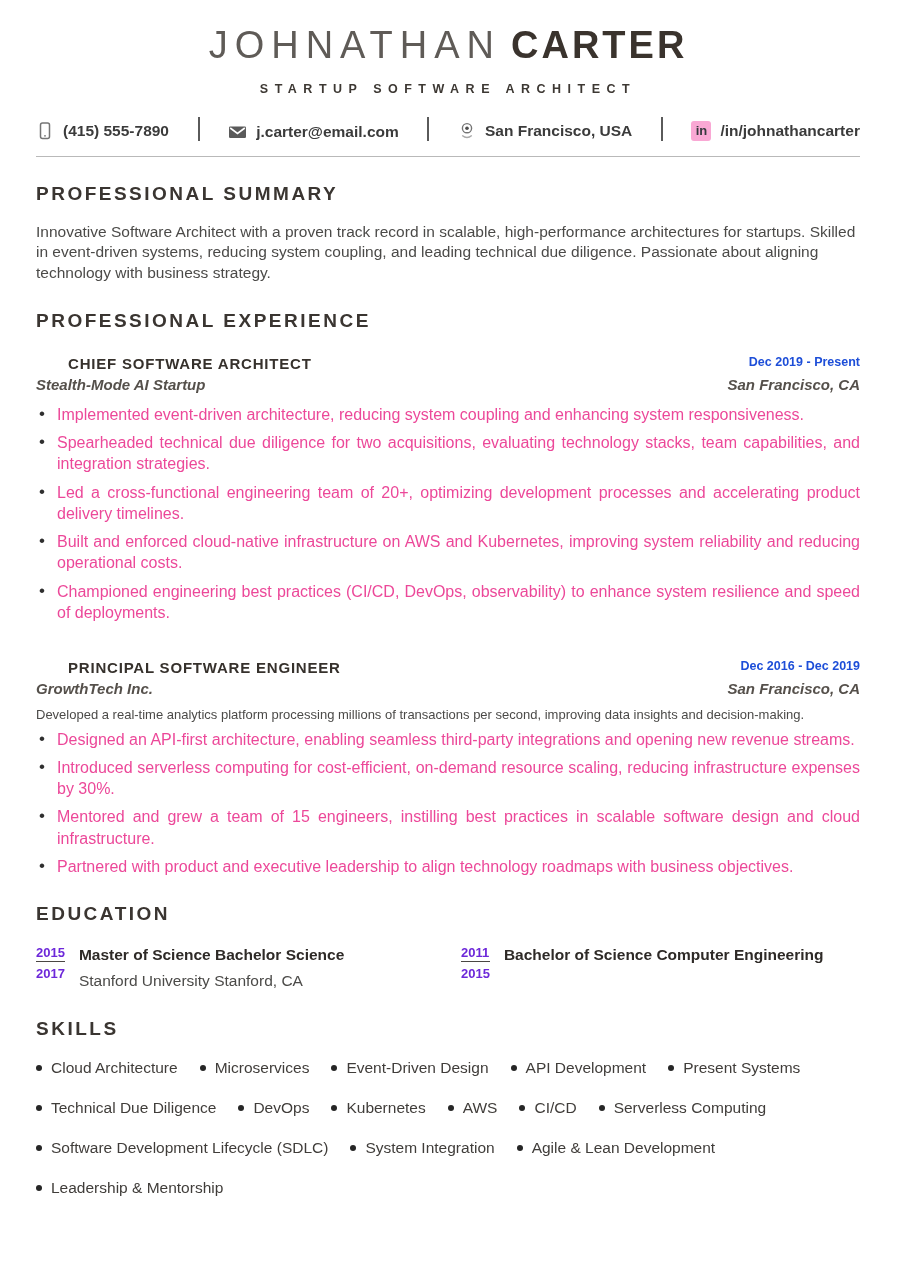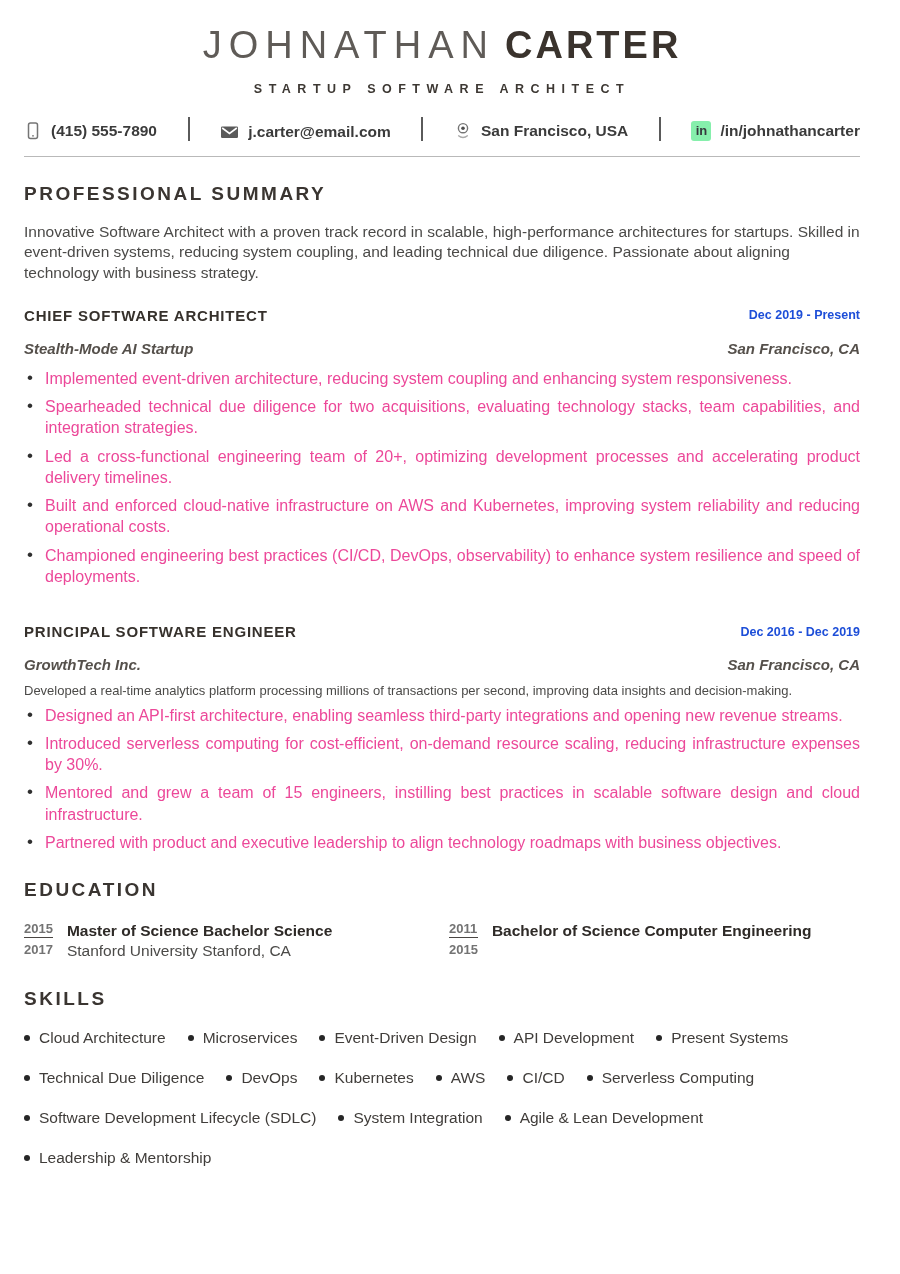--- a/index.html
+++ b/index.html
@@ -4,77 +4,77 @@
 <style>
   * { box-sizing: border-box; }
   html, body { margin: 0; padding: 0; }
   body {
     width: 900px; height: 1274px;
     background: #ffffff;
     font-family: "Liberation Sans", sans-serif;
     color: #4b4a48;
     overflow: hidden;
   }
-  .page { padding: 24px 40px 20px 24px; }
+  .page { padding: 24px 40px 20px 36px; }
 
   
   .name { text-align: center; font-size: 38px; line-height: 1.12; white-space: nowrap; }
   .name .first { color: #5f5b57; font-weight: 400; letter-spacing: 7px; margin-right: 10px; }
   .name .last  { color: #3a332d; font-weight: 700; letter-spacing: 3px; }
   .subtitle {
     text-align: center; font-size: 12.5px; font-weight: 700;
     letter-spacing: 6.5px; color: #3d3833; margin-top: 15px;
   }
   .contact { display: flex; justify-content: space-between; align-items: flex-end; margin-top: 21px; }
   .contact-item { display: flex; align-items: center; gap: 9px; font-weight: 700; font-size: 15.5px; color: #3b3b3b; }
   .contact-sep { width: 2px; height: 24px; background: #5a5a5a; }
   .cicon { display: inline-flex; align-items: center; justify-content: center; }
   .li-badge {
-    width: 20px; height: 20px; border-radius: 3px; background: #86efac;
+    width: 20px; height: 20px; border-radius: 3px; background: #f9a8d4;
     color: #35383d; font-weight: 700; font-size: 13px;
     display: inline-flex; align-items: center; justify-content: center;
   }
   .head-rule { border: none; border-top: 1.5px solid #b9b9b9; margin: 15px 0 0 0; }
 
   
   .section-heading {
     font-size: 19px; font-weight: 700; letter-spacing: 2.5px;
     color: #3a3531; margin: 26px 0 0 0;
   }
   .summary-text { margin: 17px 0 0 0; font-size: 15.5px; line-height: 1.34; color: #4b4a48; }
 
   
   .job { margin-top: 23px; }
   .job.second { margin-top: 36px; }
-  .job-head { display: flex; justify-content: space-between; align-items: center; }
+  .job-head { display: flex; justify-content: space-between; align-items: flex-start; margin-left: 32px; }
   .job-title { font-size: 15px; font-weight: 700; letter-spacing: 0.8px; color: #36312c; }
   .job-dates { font-size: 12.5px; font-weight: 700; color: #1d4ed8; }
   .job-sub {
-    display: flex; justify-content: space-between; margin-top: 16px;
+    display: flex; justify-content: space-between; margin-top: 4px;
     font-style: italic; font-weight: 700; font-size: 15px; color: #55504b;
   }
   .job-intro { margin: 9px 0 0 0; font-size: 13px; line-height: 1.34; }
   ul.bullets { list-style: none; margin: 11px 0 0 0; padding: 0; }
   .bullets li {
     position: relative; padding-left: 21px; margin-bottom: 7px;
     font-size: 16px; line-height: 1.33; text-align: justify; color: #ec4899;
   }
   .bullets li::before {
     content: "\2022"; position: absolute; left: 3px; top: -1px;
     font-size: 17px; color: #2f2f2f;
   }
 
   
   .edu-grid { display: grid; grid-template-columns: 425px 1fr; margin-top: 20px; }
   .edu-entry { display: flex; gap: 14px; align-items: flex-start; }
-  .edu-years { font-size: 13px; font-weight: 700; color: #737373; }
+  .edu-years { font-size: 13px; font-weight: 700; color: #6d28d9; }
   .edu-year-start { border-bottom: 1.5px solid #4a4643; padding-bottom: 1px; }
   .edu-year-end { margin-top: 4px; }
   .edu-degree { font-size: 15.5px; font-weight: 700; color: #2e2a27; line-height: 1.3; }
-  .edu-school div { font-size: 15.5px; color: #4b4a48; line-height: 1.35; margin-top: 0; }
+  .edu-school div { font-size: 15.5px; color: #4b4a48; line-height: 1.35; margin-top: 6px; }
 
   
   .skills-list { display: flex; flex-wrap: wrap; column-gap: 23px; row-gap: 15px; margin-top: 19px; gap: 22px; }
   .skill { display: flex; align-items: center; gap: 9px; font-size: 15.5px; color: #403d3a; }
   .skill-dot { width: 6px; height: 6px; border-radius: 50%; background: #262626; flex: 0 0 auto; }
 </style>
 </head>
 <body>
 
 <div class="page">
@@ -131,20 +131,21 @@
 
     <hr class="head-rule">
   </header>
 
   <section>
     <h2 class="section-heading">PROFESSIONAL SUMMARY</h2>
     <p class="summary-text">Innovative Software Architect with a proven track record in scalable, high-performance architectures for startups. Skilled in event-driven systems, reducing system coupling, and leading technical due diligence. Passionate about aligning technology with business strategy.</p>
   </section>
 
   <section>
+    <h2 class="section-heading">PROFESSIONAL EXPERIENCE</h2>
 
     <div class="job">
       <div class="job-head">
         <span class="job-title">CHIEF SOFTWARE ARCHITECT</span>
         <span class="job-dates">Dec 2019 - Present</span>
       </div>
       <div class="job-sub">
         <span>Stealth-Mode AI Startup</span>
         <span>San Francisco, CA</span>
       </div>

